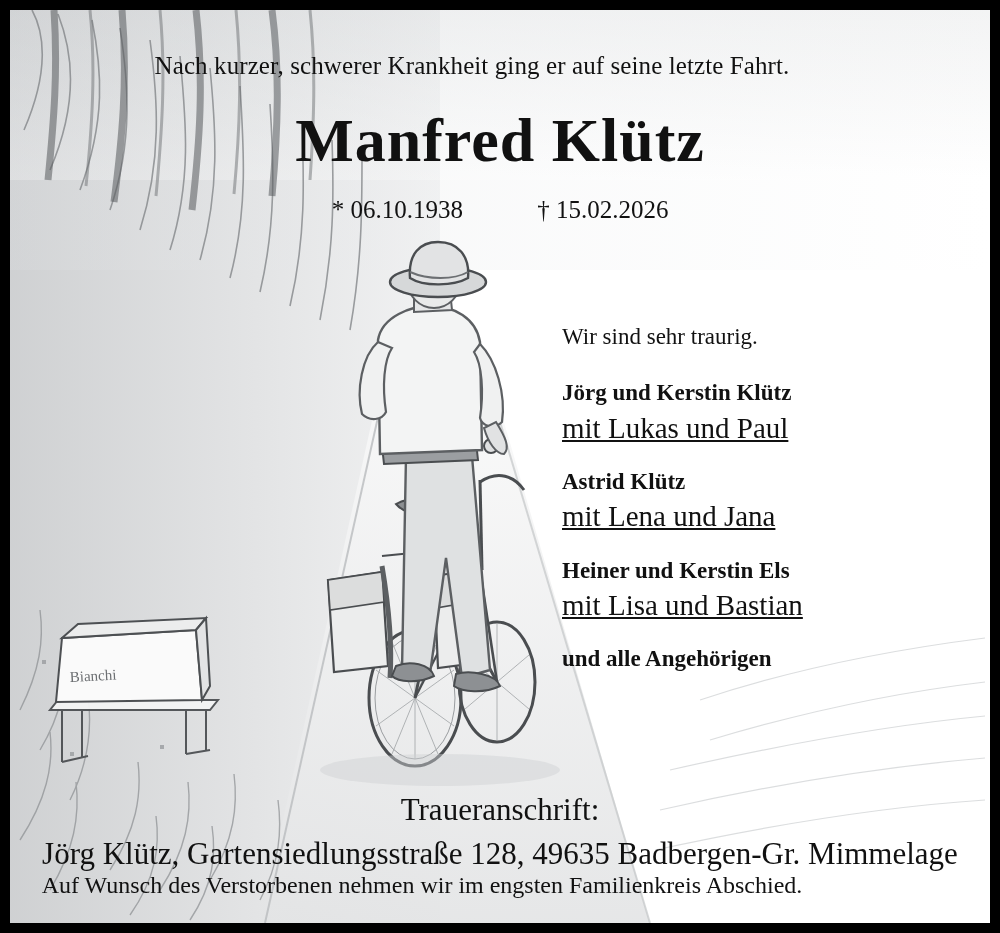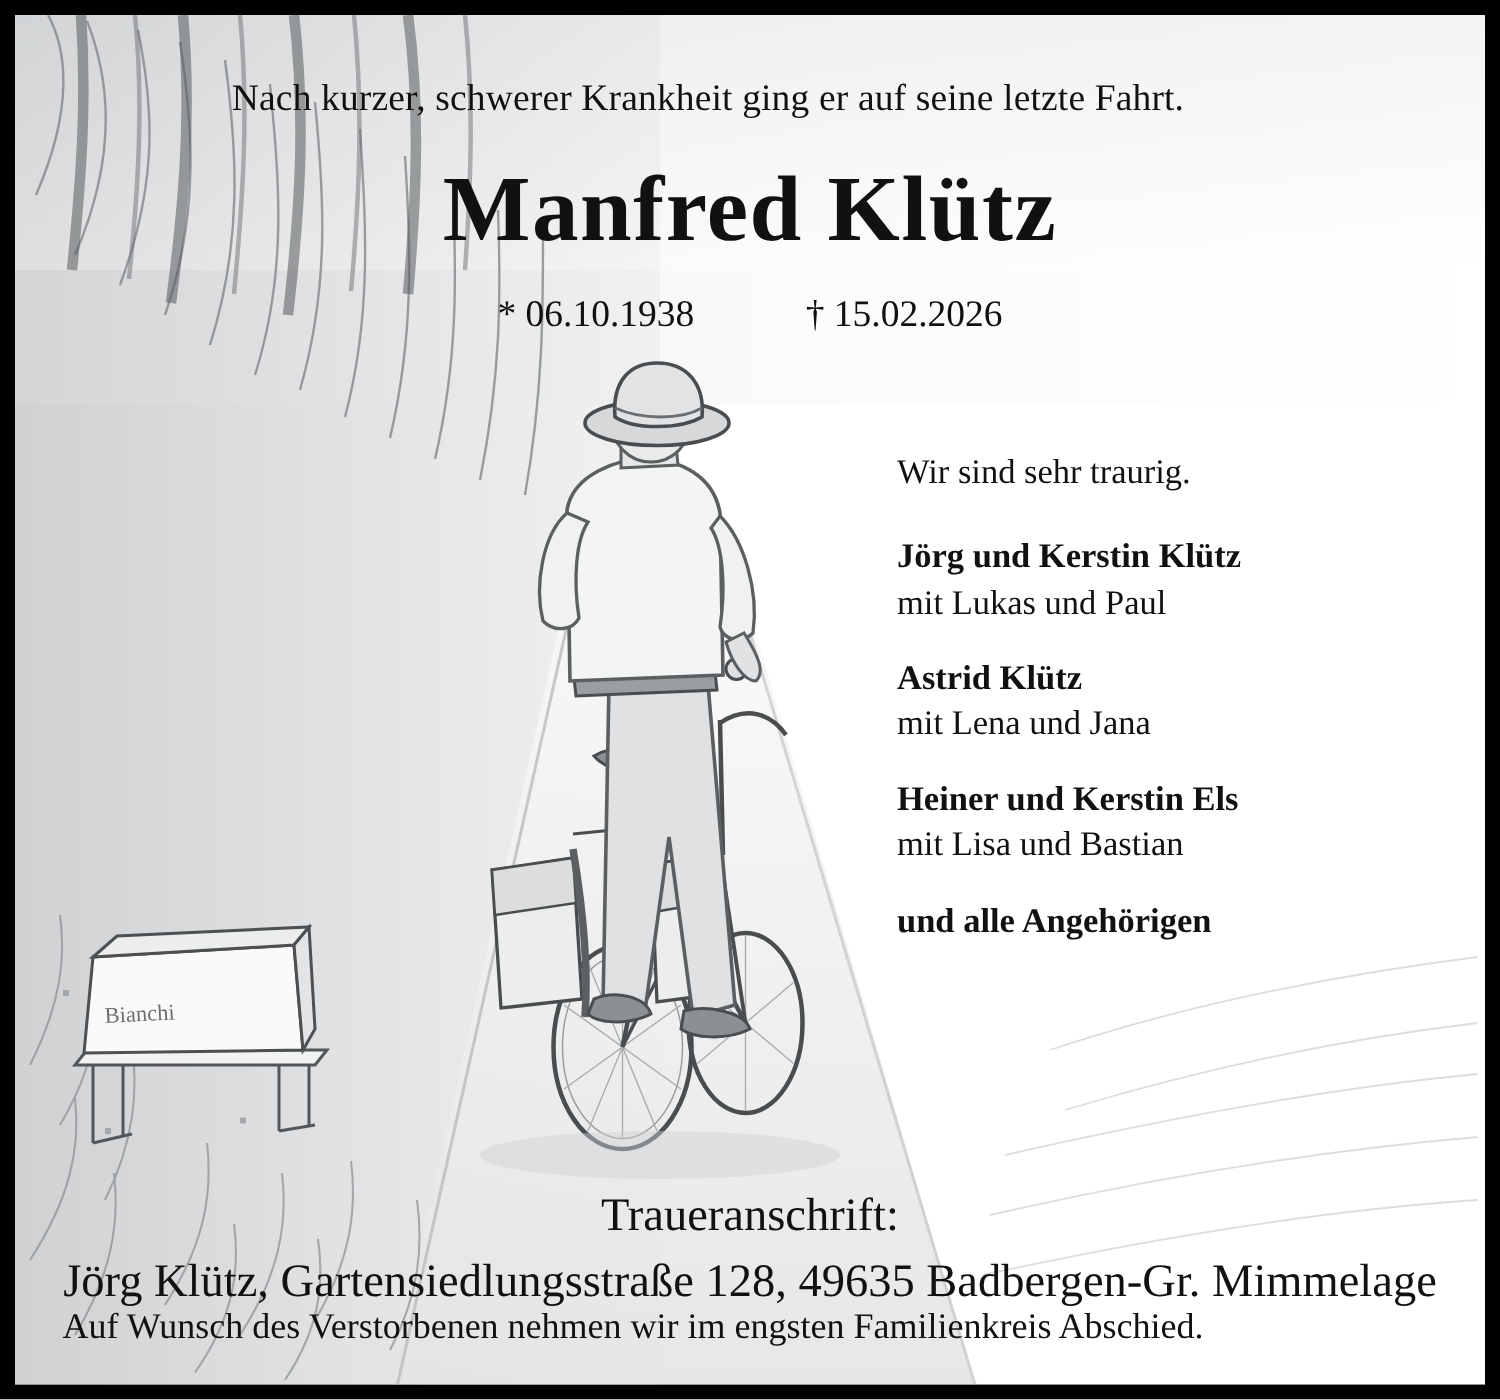--- a/index.html
+++ b/index.html
@@ -75,41 +75,41 @@
     top: 186px;
     left: 0;
     width: 980px;
     text-align: center;
     font-size: 25px;
   }
   .dates .birth { margin-right: 68px; }
 
   .mourners {
     position: absolute;
-    top: 290px;
+    top: 312px;
     left: 552px;
     width: 400px;
     font-size: 23px;
     line-height: 1.32;
-    margin-left: 36px;
   }
   .mourners .lead {
     font-size: 23px;
     margin-bottom: 26px;
   }
   .family-group {
     margin-bottom: 20px;
   }
   .family-group .names {
     font-weight: bold;
     font-size: 23px;
   }
   .family-group .children {
     font-weight: normal;
-    font-size: 23px;
+    font-size: 29px;
+    text-decoration: underline;
   }
   .mourners .closing {
     font-weight: bold;
     font-size: 23px;
     margin-top: 4px;
   }
 
   .address-block {
     position: absolute;
     top: 778px;

